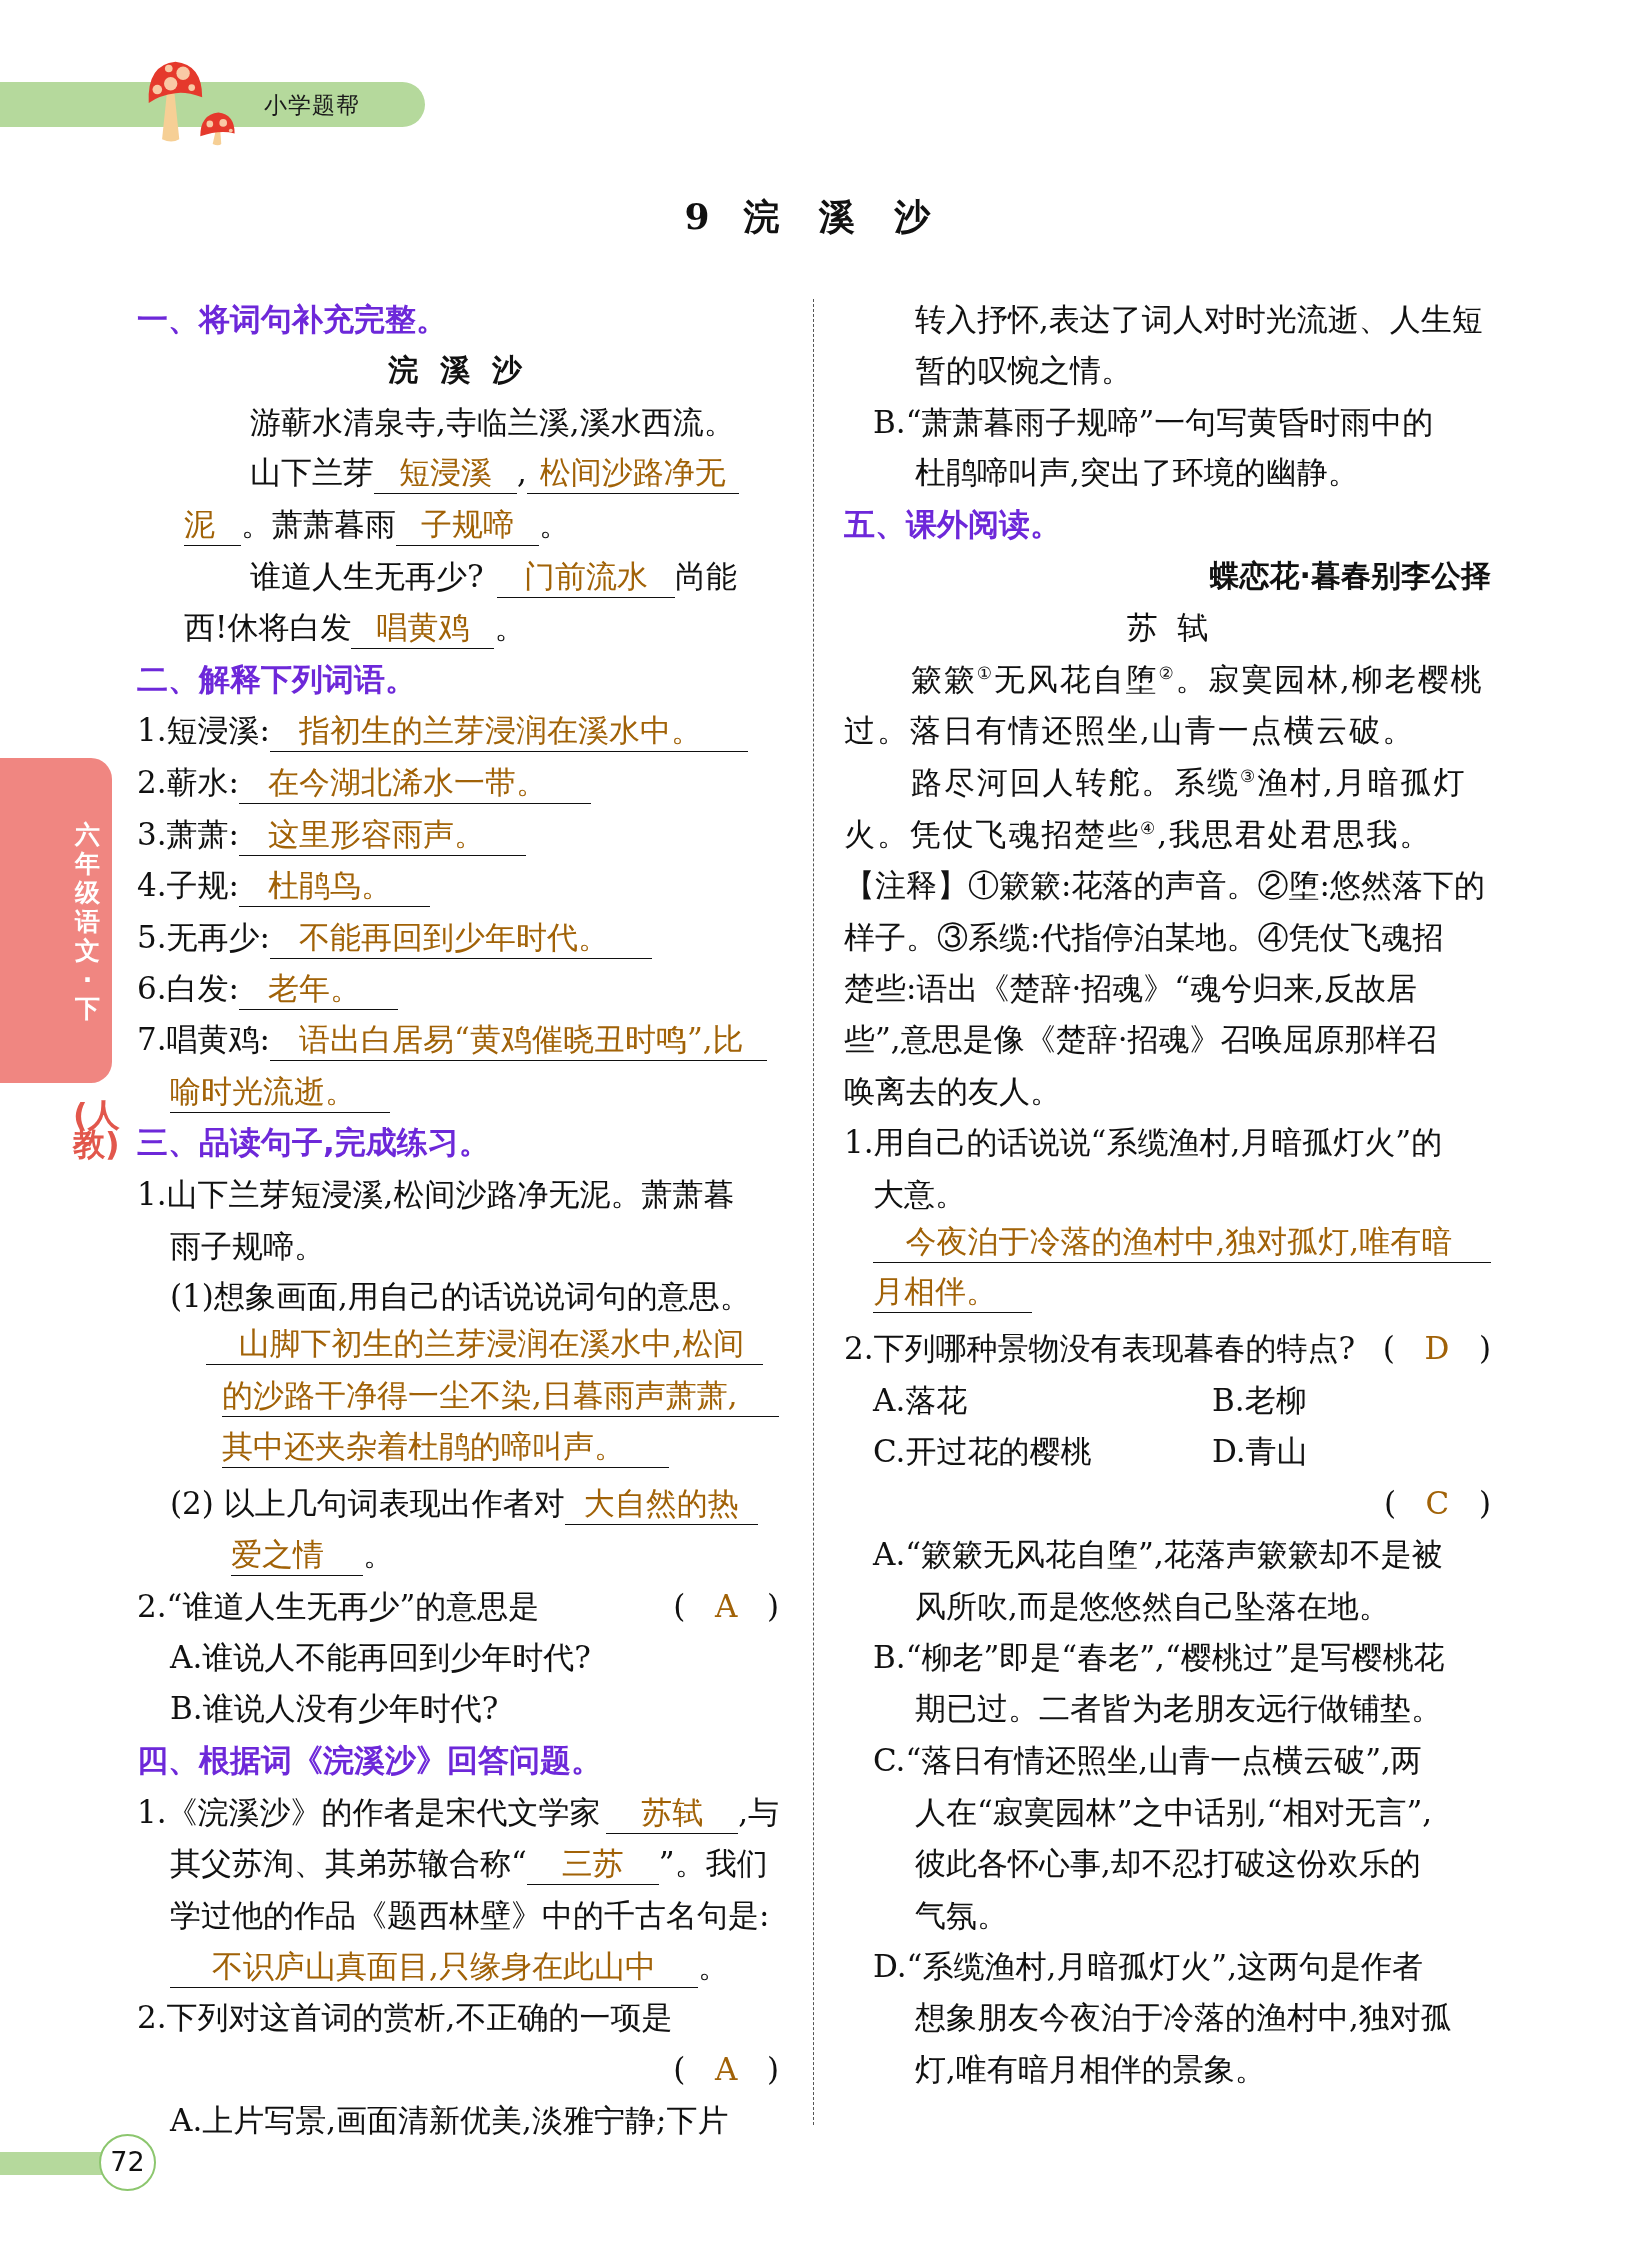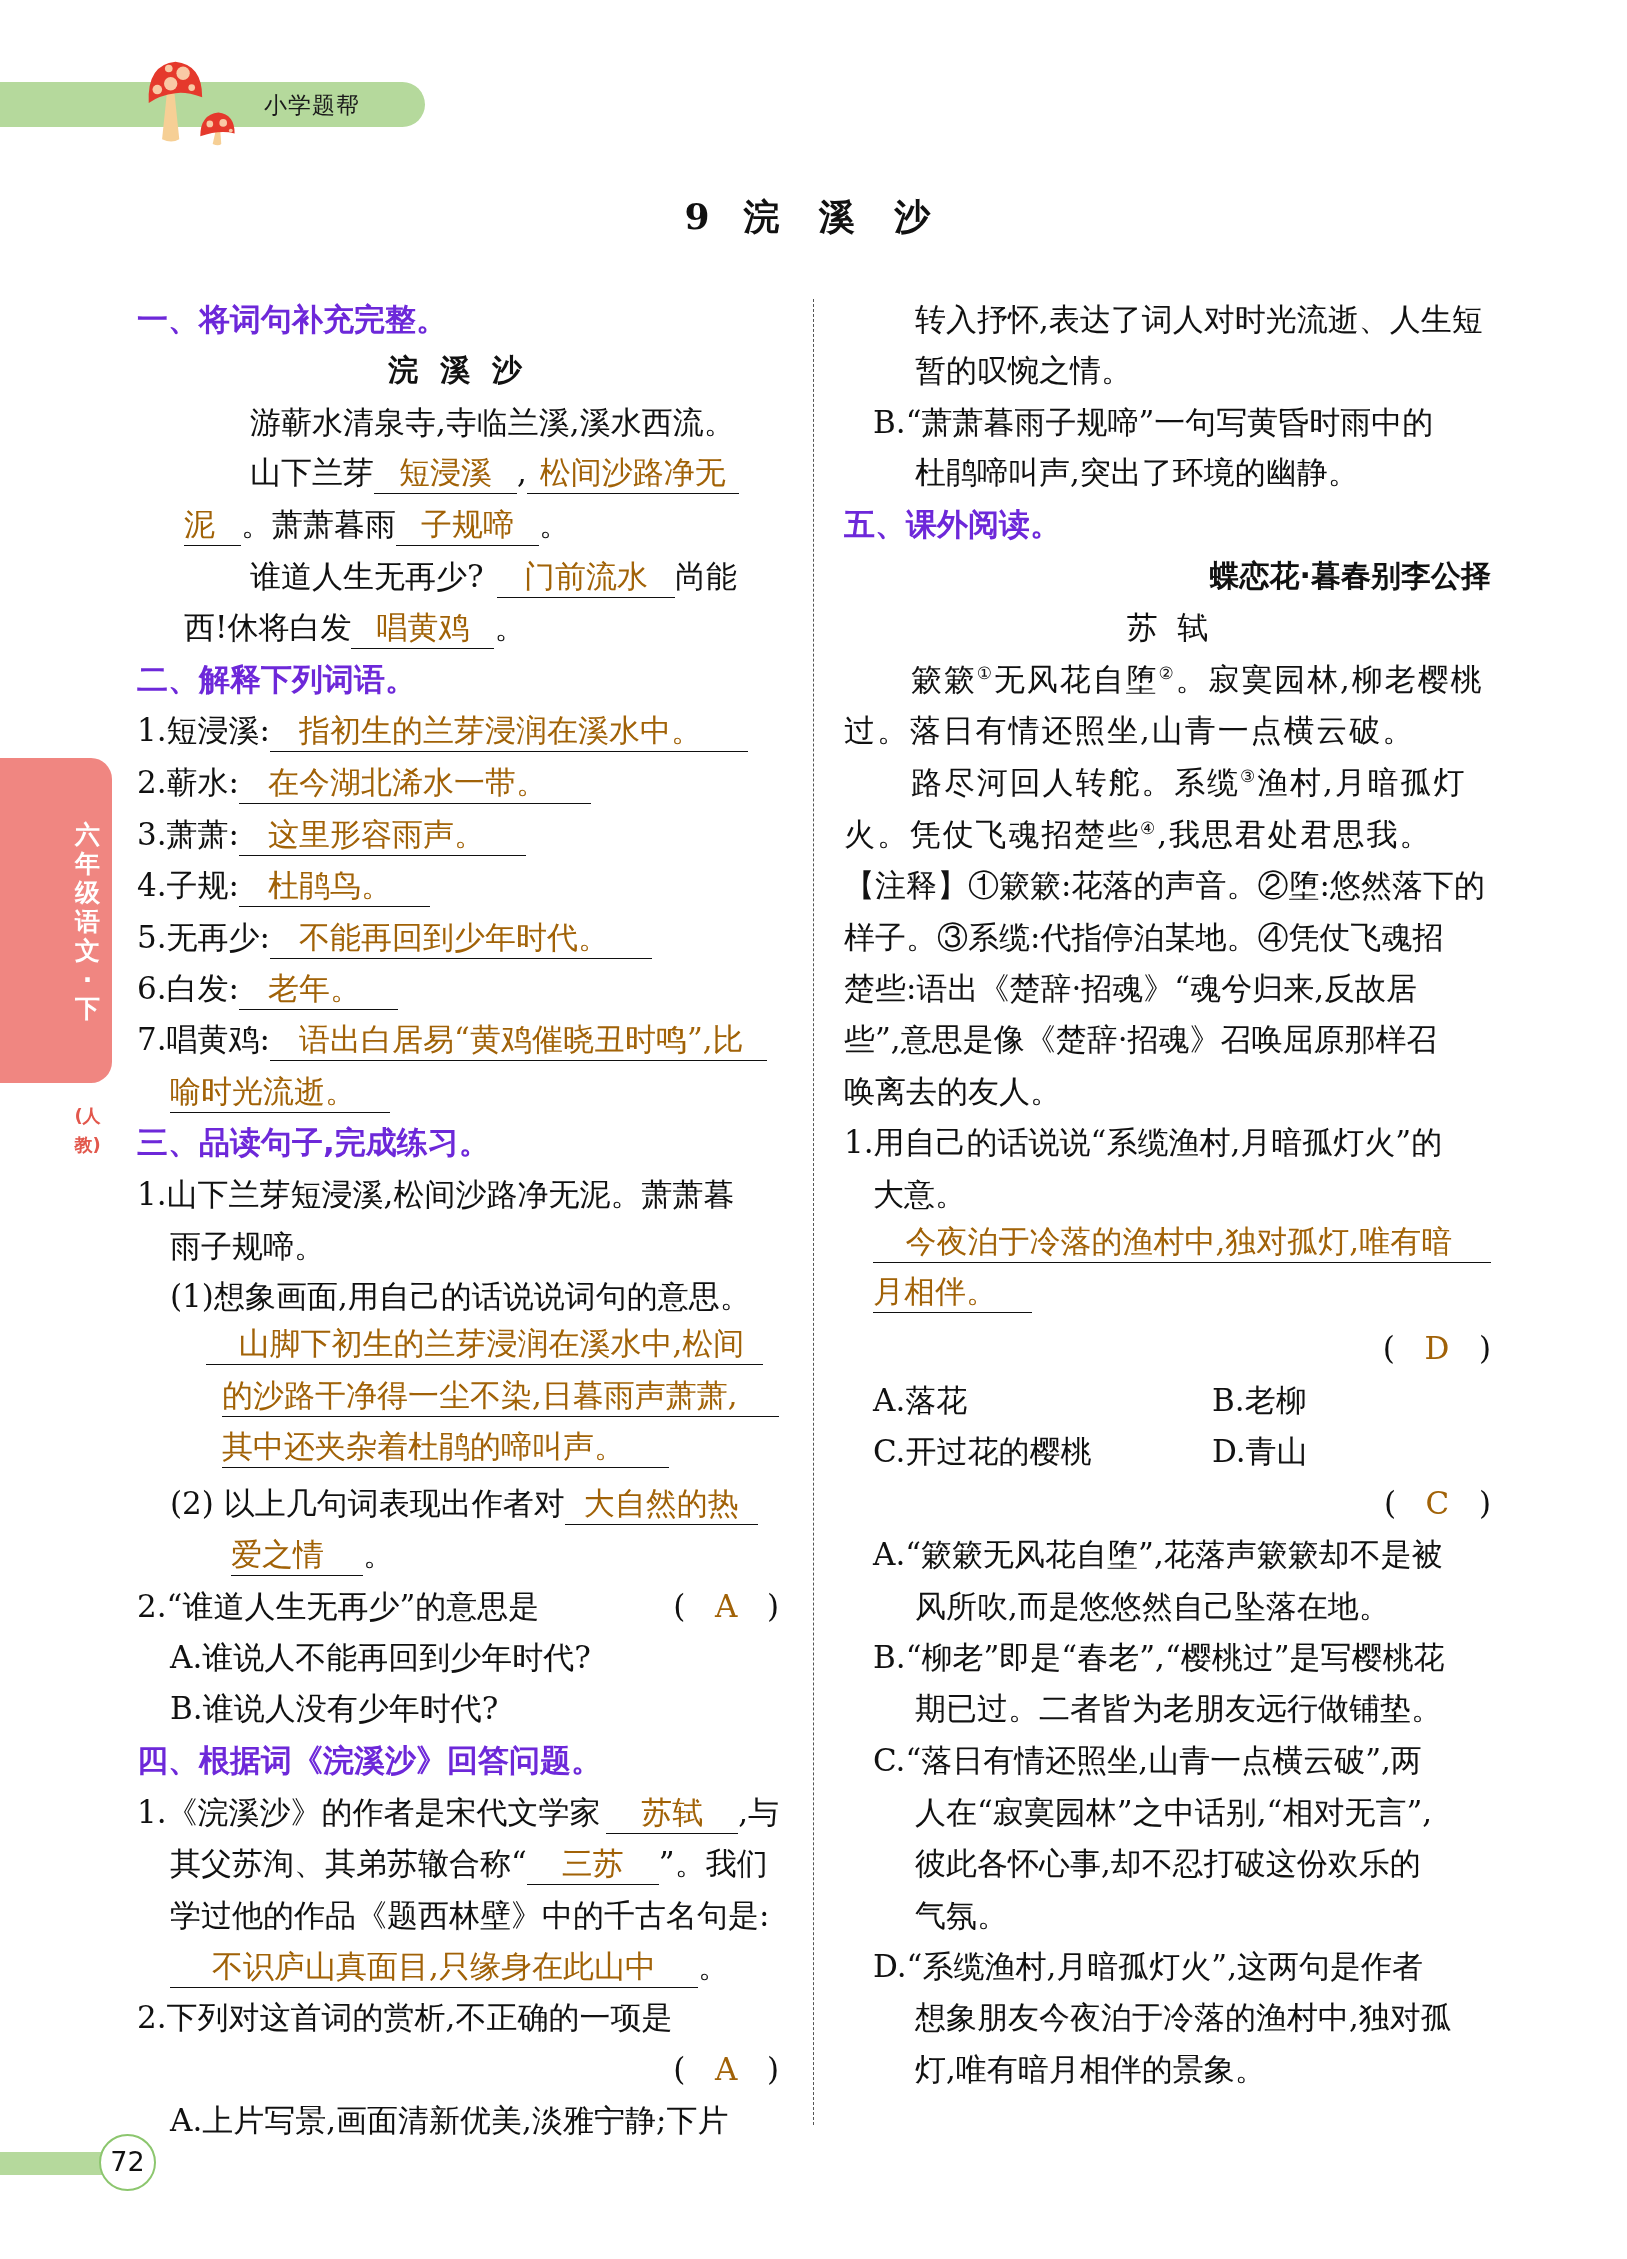--- a/index.html
+++ b/index.html
@@ -15,21 +15,21 @@
                 font-family:"DejaVu Sans","Liberation Sans",sans-serif;
                 font-weight:bold; font-size:36px; line-height:46px; color:#111; letter-spacing:13.4px; }
   .page-title .num { font-family:"DejaVu Serif","Liberation Serif",serif; margin-right:34px; letter-spacing:0; }
   
   .side-tab { left:0; top:758px; width:112px; height:325px; background:#f08681;
               border-radius:0 21px 21px 0; }
   .side-tab-text { left:73px; top:820px; width:29px; color:#fff; font-weight:bold;
                    font-family:"DejaVu Sans","Liberation Sans",sans-serif; font-size:25px;
                    line-height:29px; text-align:center; word-break:break-all; }
   .side-pub { left:73px; top:1101px; width:29px; color:#e2574c; font-weight:bold;
-              font-family:"DejaVu Sans","Liberation Sans",sans-serif; font-size:18px;
+              font-family:"DejaVu Sans","Liberation Sans",sans-serif; font-size:32px;
               line-height:29px; text-align:center; }
   .divider { left:813px; top:299px; height:1826px; width:0; border-left:1.9px dashed #555; }
   
   .line { position:absolute; height:52px; line-height:52px; font-size:31px; white-space:nowrap; }
   .line.h { font-family:"DejaVu Sans","Liberation Sans",sans-serif; font-weight:bold; color:#6d28d9; font-size:31px; }
   .line.t { font-family:"DejaVu Sans","Liberation Sans",sans-serif; font-weight:bold; color:#111; font-size:30px; }
   .ans { color:#a16207; font-family:"DejaVu Serif","Liberation Serif",serif; }
   .blank { display:inline-block; border-bottom:1.9px solid #111; line-height:42px; text-align:center; vertical-align:baseline; }
   .blank.l { text-align:left; }
   .full { display:block; border-bottom:1.9px solid #111; line-height:42px; }
@@ -151,21 +151,21 @@
   <div class="line" style="left:844px;top:1013px">些”,意思是像《楚辞·招魂》召唤屈原那样召</div>
   <div class="line" style="left:844px;top:1065px">唤离去的友人。</div>
   <div class="line" style="left:844px;top:1116px">1.用自己的话说说“系缆渔村,月暗孤灯火”的</div>
   <div class="line" style="left:873px;top:1168px">大意。</div>
   <div class="line" style="left:873px;top:1220px;width:618px">
       <span class="full ans" style="padding-left:32.5px">今夜泊于冷落的渔村中,独对孤灯,唯有暗</span>
     </div>
   <div class="line" style="left:873px;top:1270px;width:159px">
       <span class="full ans">月相伴。</span>
     </div>
-  <div class="line" style="left:844px;top:1322px;width:647px"><span class="paren">(&nbsp;&nbsp;&nbsp;<span class="ans">D</span>&nbsp;&nbsp;&nbsp;)</span></div>
+  <div class="line" style="left:844px;top:1322px;width:647px"><span>2.下列哪种景物没有表现暮春的特点?</span><span class="paren">(&nbsp;&nbsp;&nbsp;<span class="ans">D</span>&nbsp;&nbsp;&nbsp;)</span></div>
   <div class="line" style="left:873px;top:1374px">A.落花</div>
   <div class="line" style="left:1212px;top:1374px">B.老柳</div>
   <div class="line" style="left:873px;top:1425px">C.开过花的樱桃</div>
   <div class="line" style="left:1212px;top:1425px">D.青山</div>
   <div class="line" style="left:844px;top:1477px;width:647px"><span class="paren">(&nbsp;&nbsp;&nbsp;<span class="ans">C</span>&nbsp;&nbsp;&nbsp;)</span></div>
   <div class="line" style="left:873px;top:1528px"><span>A.</span><span>“簌簌无风花自堕”,花落声簌簌却不是被</span></div>
   <div class="line" style="left:915px;top:1580px">风所吹,而是悠悠然自己坠落在地。</div>
   <div class="line" style="left:873px;top:1631px"><span>B.</span><span>“柳老”即是“春老”,“樱桃过”是写樱桃花</span></div>
   <div class="line" style="left:915px;top:1682px">期已过。二者皆为老朋友远行做铺垫。</div>
   <div class="line" style="left:873px;top:1734px"><span>C.</span><span>“落日有情还照坐,山青一点横云破”,两</span></div>

